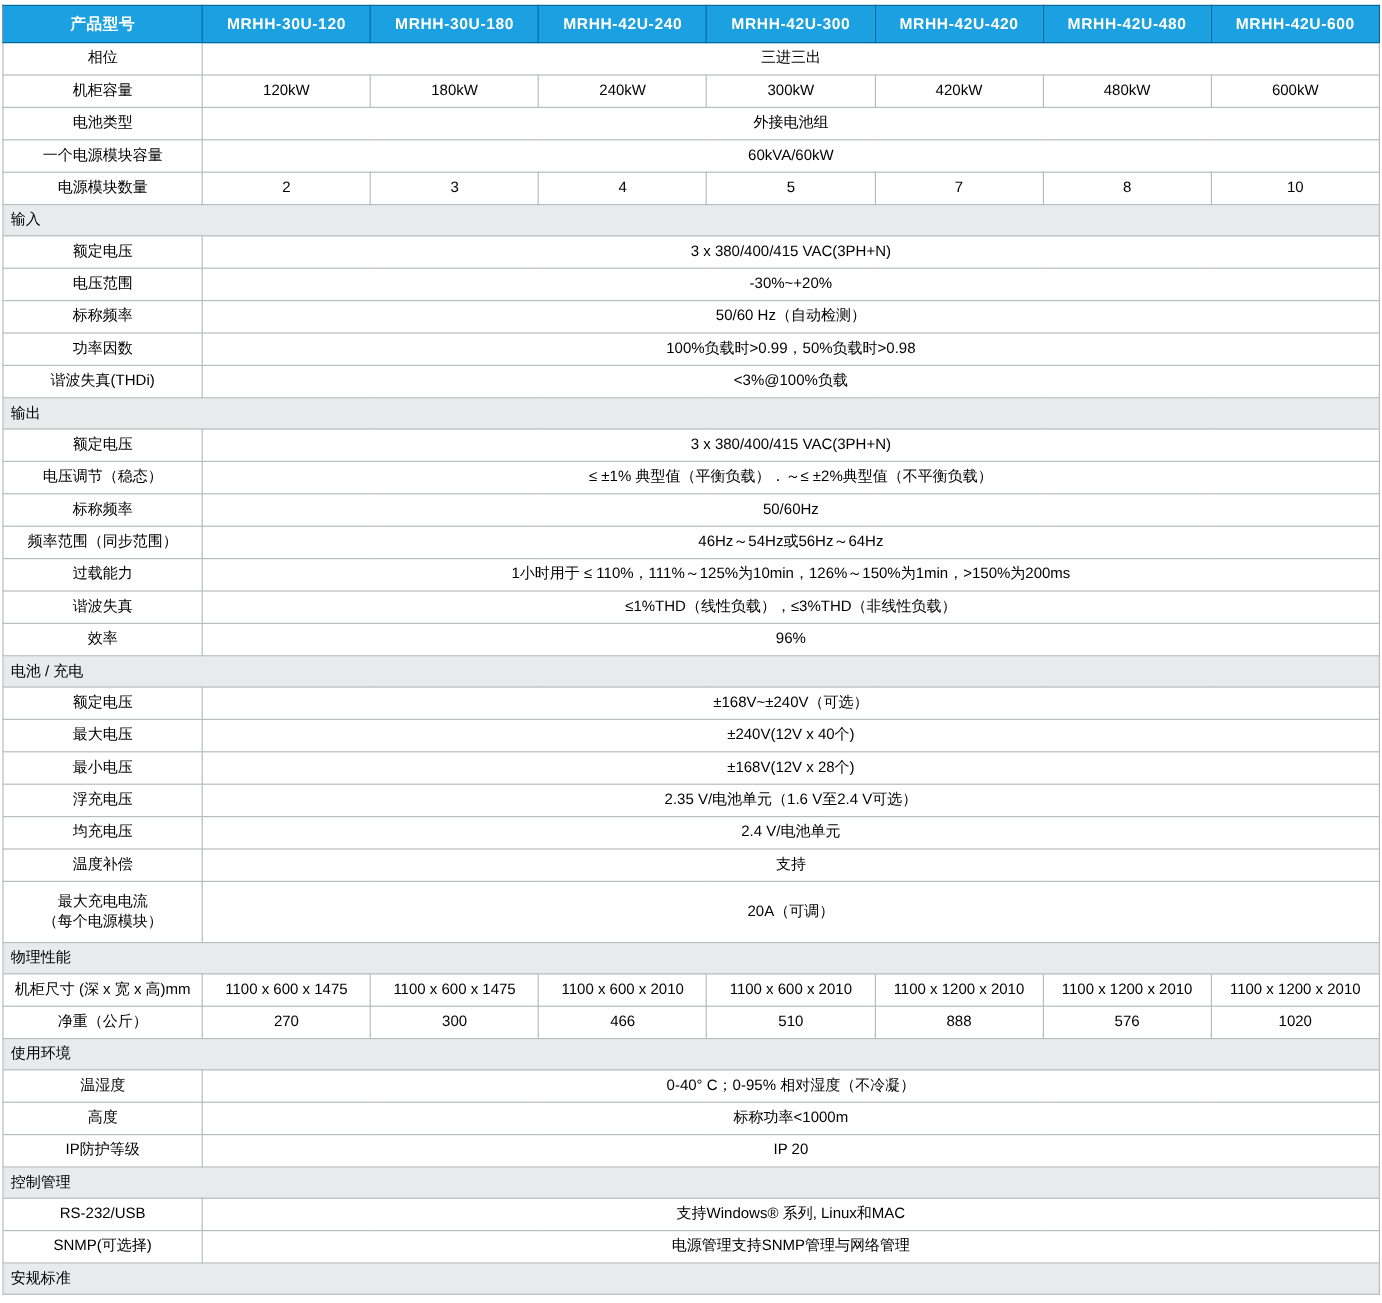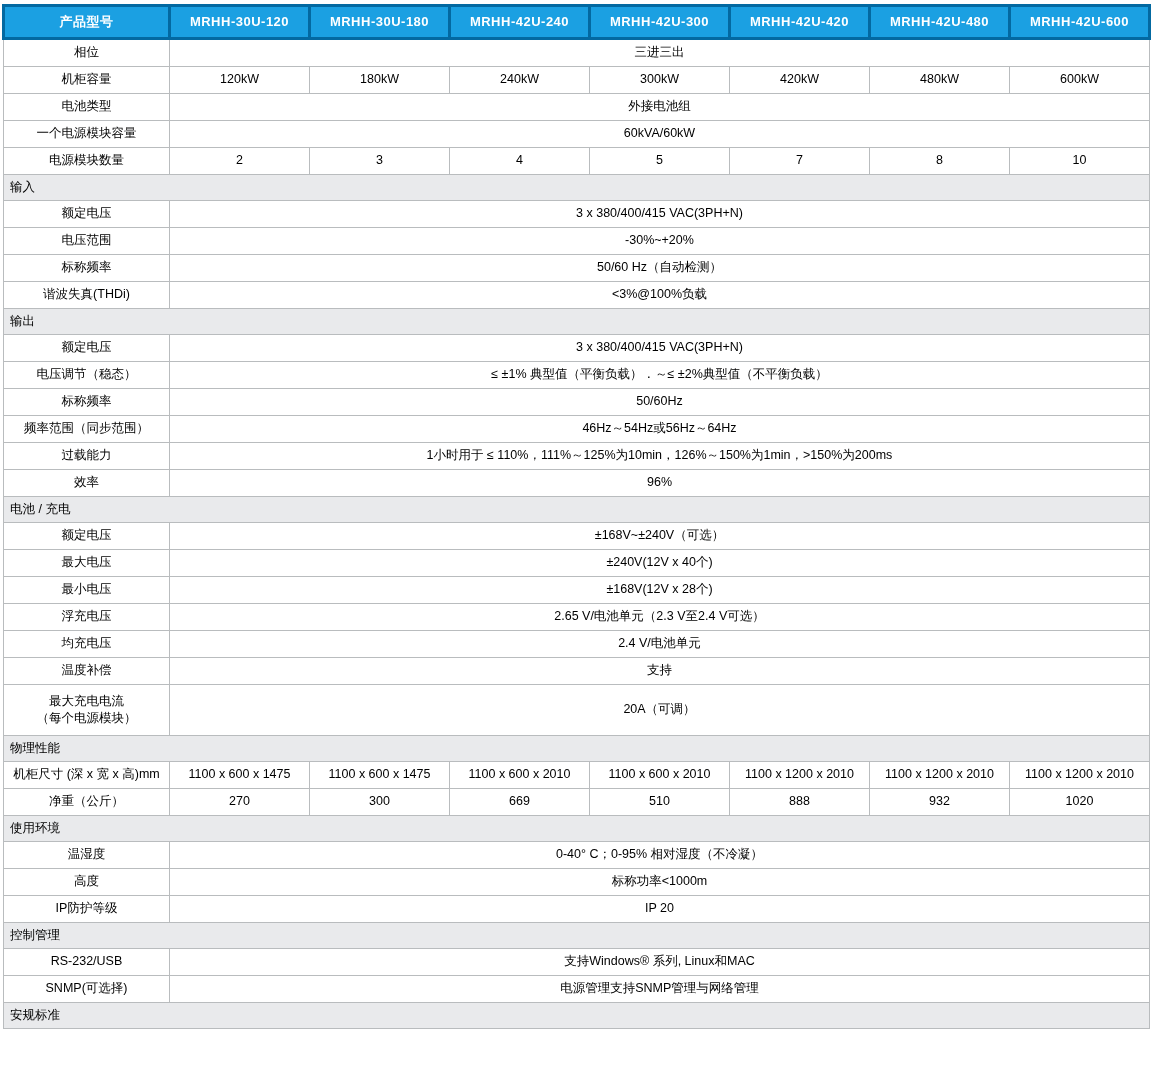--- a/index.html
+++ b/index.html
@@ -32,21 +32,21 @@
     font-weight:normal;
     word-break:break-all;
   }
   
   tr.head td{
     background:#1ba0e2;
     color:#ffffff;
     font-weight:bold;
     font-size:13px;
     height:24px;
-    border:3px solid #0369a1;
+    border:1px solid #0369a1;
     letter-spacing:.5px;
   }
   
   tr.section td{
     background:#e9eaec;
     text-align:left;
     padding-left:6px;
     font-size:12.5px;
     height:19px;
     margin-left:14px;
@@ -131,20 +131,24 @@
         </tr>
         <tr class="data">
           <td class="label">电压范围</td>
           <td colspan="7" class="merged">-30%~+20%</td>
         </tr>
         <tr class="data">
           <td class="label">标称频率</td>
           <td colspan="7" class="merged">50/60 Hz（自动检测）</td>
         </tr>
         <tr class="data">
+          <td class="label">功率因数</td>
+          <td colspan="7" class="merged">100%负载时&gt;0.99，50%负载时&gt;0.98</td>
+        </tr>
+        <tr class="data">
           <td class="label">谐波失真(THDi)</td>
           <td colspan="7" class="merged">&lt;3%@100%负载</td>
         </tr>
         <tr class="section">
           <td colspan="8">输出</td>
         </tr>
         <tr class="data">
           <td class="label">额定电压</td>
           <td colspan="7" class="merged">3 x 380/400/415 VAC(3PH+N)</td>
         </tr>
@@ -158,41 +162,45 @@
         </tr>
         <tr class="data">
           <td class="label">频率范围（同步范围）</td>
           <td colspan="7" class="merged">46Hz～54Hz或56Hz～64Hz</td>
         </tr>
         <tr class="data">
           <td class="label">过载能力</td>
           <td colspan="7" class="merged">1小时用于 ≤ 110%，111%～125%为10min，126%～150%为1min，&gt;150%为200ms</td>
         </tr>
         <tr class="data">
+          <td class="label">谐波失真</td>
+          <td colspan="7" class="merged">≤1%THD（线性负载），≤3%THD（非线性负载）</td>
+        </tr>
+        <tr class="data">
           <td class="label">效率</td>
           <td colspan="7" class="merged">96%</td>
         </tr>
         <tr class="section">
           <td colspan="8">电池 / 充电</td>
         </tr>
         <tr class="data">
           <td class="label">额定电压</td>
           <td colspan="7" class="merged">±168V~±240V（可选）</td>
         </tr>
         <tr class="data">
           <td class="label">最大电压</td>
           <td colspan="7" class="merged">±240V(12V x 40个)</td>
         </tr>
         <tr class="data">
           <td class="label">最小电压</td>
           <td colspan="7" class="merged">±168V(12V x 28个)</td>
         </tr>
         <tr class="data">
           <td class="label">浮充电压</td>
-          <td colspan="7" class="merged">2.65 V/电池单元（2.3 V至2.4 V可选）</td>
+          <td colspan="7" class="merged">2.35 V/电池单元（1.6 V至2.4 V可选）</td>
         </tr>
         <tr class="data">
           <td class="label">均充电压</td>
           <td colspan="7" class="merged">2.4 V/电池单元</td>
         </tr>
         <tr class="data">
           <td class="label">温度补偿</td>
           <td colspan="7" class="merged">支持</td>
         </tr>
         <tr class="data">
@@ -209,24 +217,24 @@
           <td>1100 x 600 x 2010</td>
           <td>1100 x 600 x 2010</td>
           <td>1100 x 1200 x 2010</td>
           <td>1100 x 1200 x 2010</td>
           <td>1100 x 1200 x 2010</td>
         </tr>
         <tr class="data">
           <td class="label">净重（公斤）</td>
           <td>270</td>
           <td>300</td>
-          <td>669</td>
+          <td>466</td>
           <td>510</td>
           <td>888</td>
-          <td>932</td>
+          <td>576</td>
           <td>1020</td>
         </tr>
         <tr class="section">
           <td colspan="8">使用环境</td>
         </tr>
         <tr class="data">
           <td class="label">温湿度</td>
           <td colspan="7" class="merged">0-40° C；0-95% 相对湿度（不冷凝）</td>
         </tr>
         <tr class="data">

